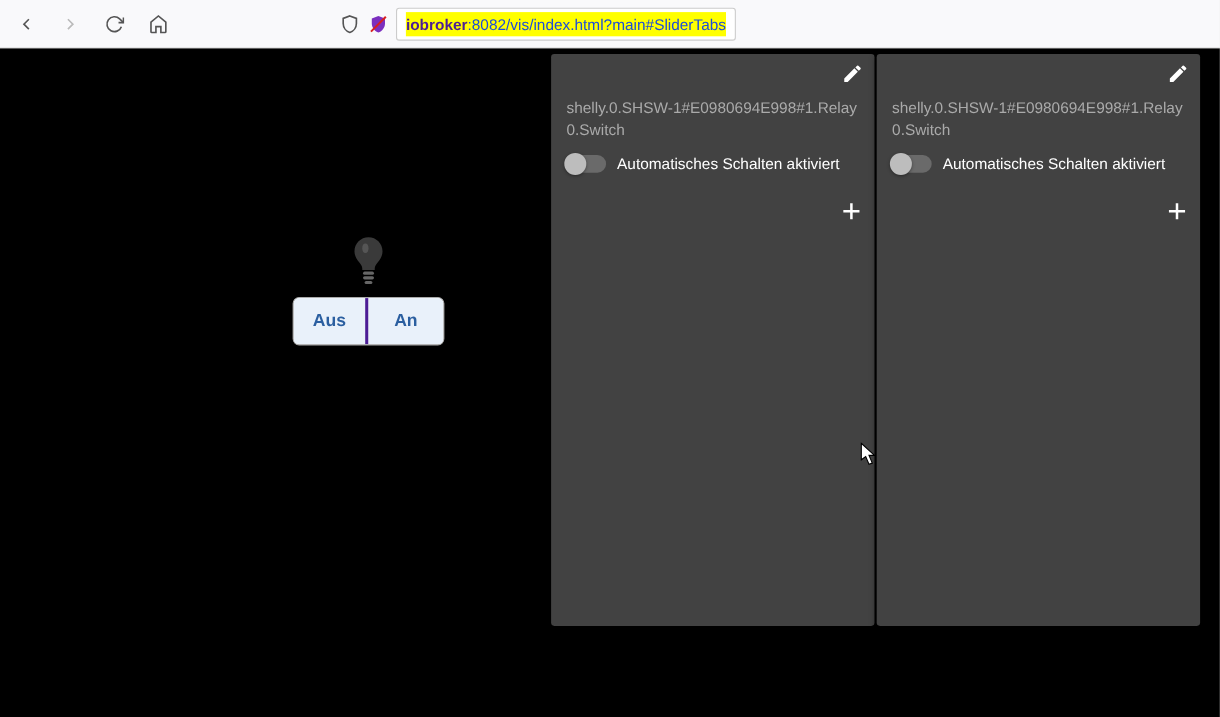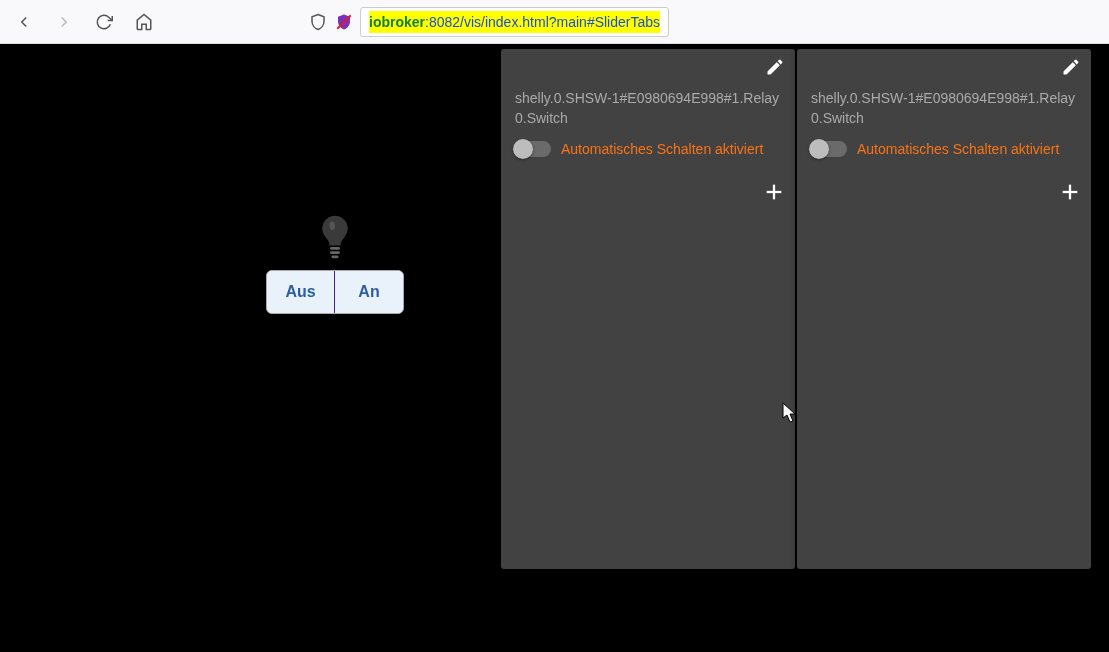--- a/index.html
+++ b/index.html
@@ -55,21 +55,21 @@
       font-size: 14px;
       background: #fff;
       border: 1px solid #ccc;
       border-radius: 3px;
       flex: 0 0 auto;
     }
     .url-bar .highlight {
       background: #ffff00;
       padding: 3px 0;
     }
-    .url-domain { font-weight: bold; color: #15803d; }
+    .url-domain { font-weight: bold; color: #4c1d95; }
     .url-rest { color: #1d4ed8; }
     
     .app {
       background: #000;
       height: calc(100% - 44px);
       width: 100%;
       position: relative;
     }
     .tabs {
       display: flex;
@@ -125,21 +125,21 @@
       height: 42px;
       display: flex;
       align-items: center;
       justify-content: center;
       font-size: 16px;
       font-weight: bold;
       color: #2b5fa0;
       background: #e9f1fa;
       cursor: pointer;
     }
-    .toggle-btn:first-child { border-right: 1px solid #4c1d95; }
+    .toggle-btn:first-child { border-right: 3px solid #4c1d95; }
     
     .cards {
       position: absolute;
       left: 501px;
       top: 5px;
       display: flex;
       gap: 2px;
     }
     .card {
       width: 294px;
@@ -186,21 +186,21 @@
       height: 20px;
       background: #bdbdbd;
       border-radius: 50%;
       position: absolute;
       left: -2px;
       top: -2px;
       box-shadow: 0 1px 3px rgba(0,0,0,0.4);
     }
     .switch-label {
       font-size: 14px;
-      color: #f97316;
+      color: #ffffff;
       line-height: 1.3;
     }
     .add-icon {
       position: absolute;
       right: 10px;
       top: 132px;
       color: #fff;
       cursor: pointer;
     }
     .add-icon svg { width: 22px; height: 22px; }

